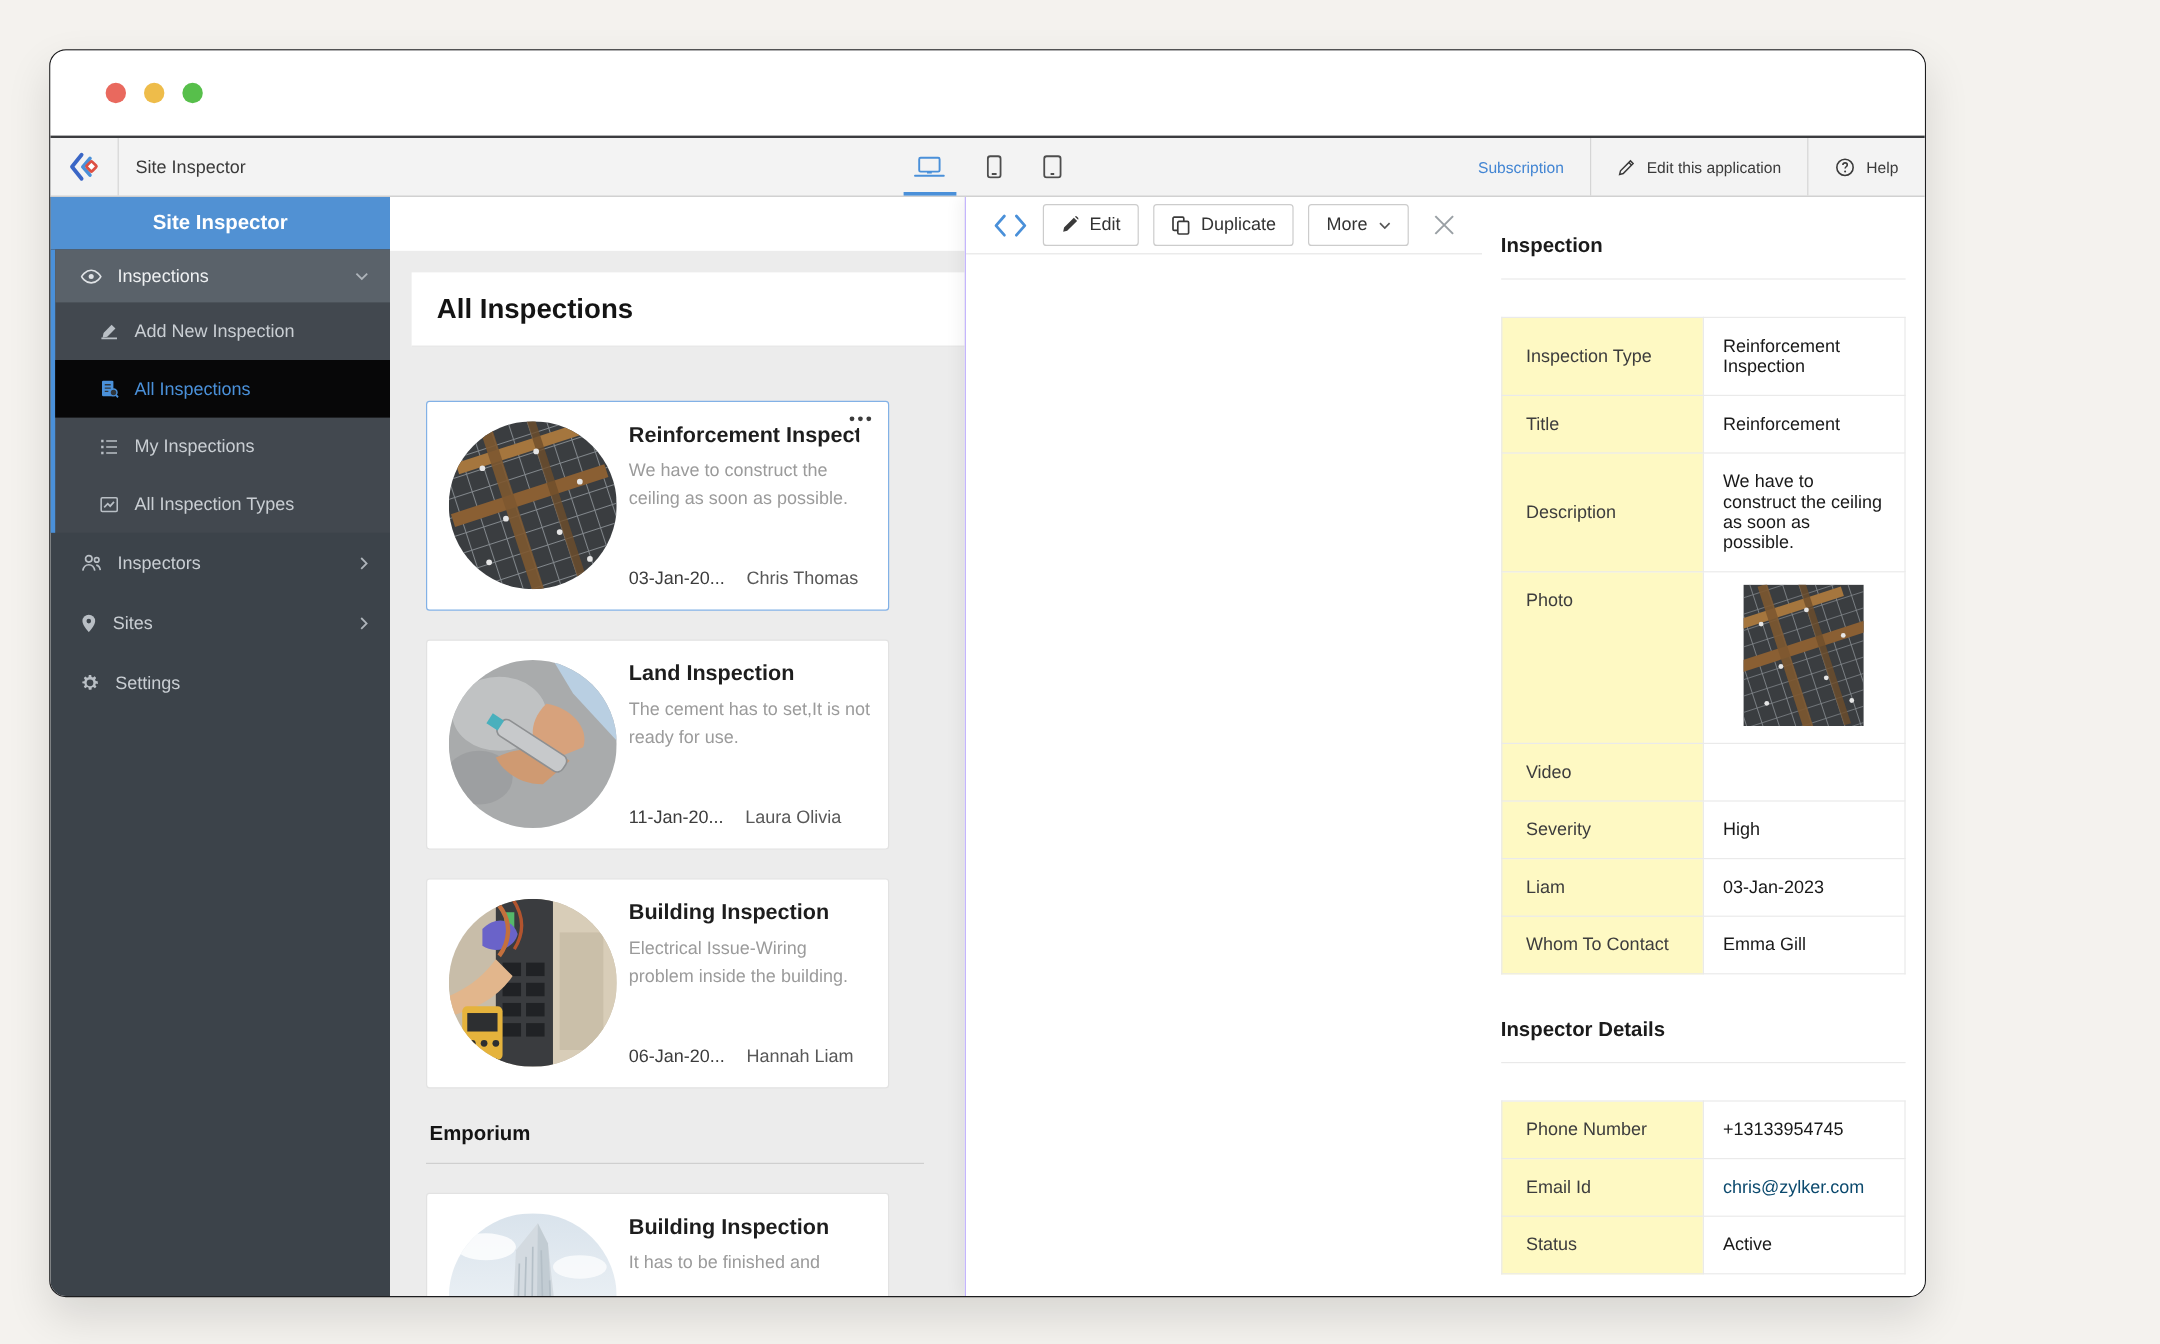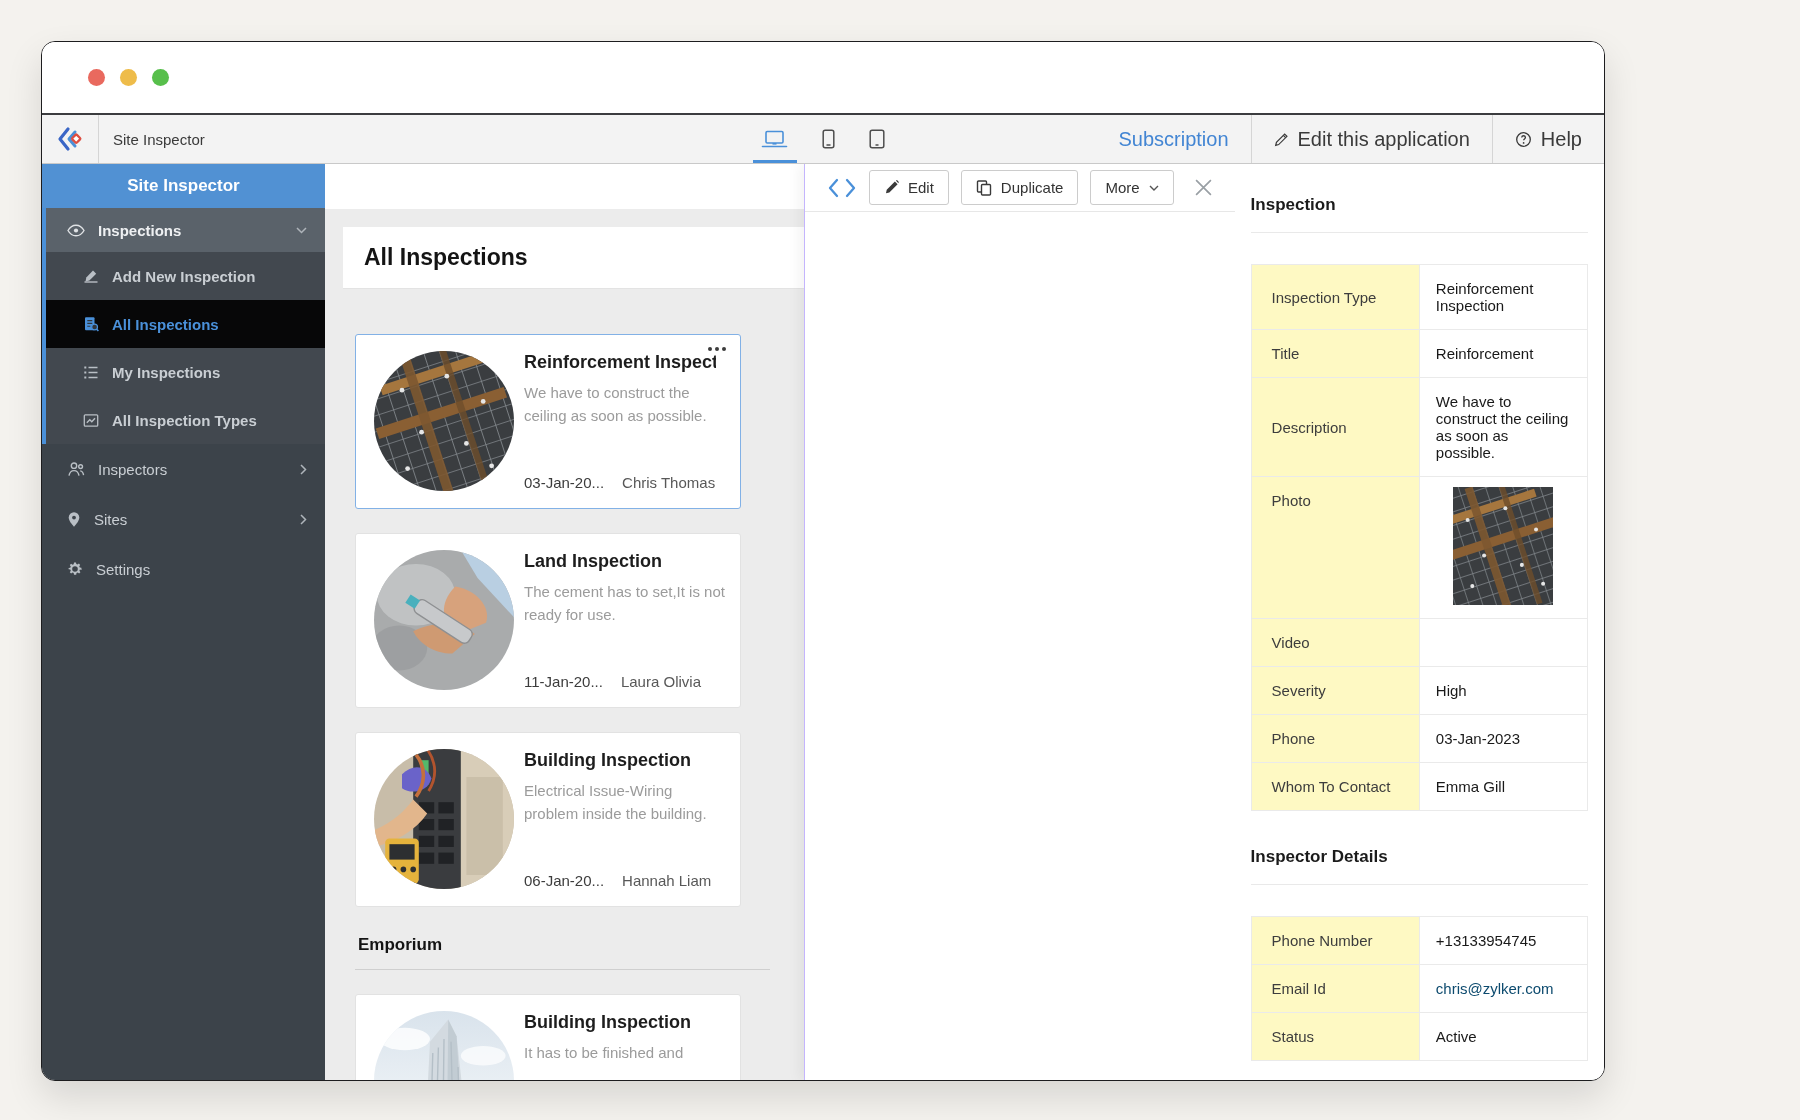--- a/index.html
+++ b/index.html
@@ -20,31 +20,31 @@
   .ab-left { display:flex; align-items:stretch; }
   .logo-box { width:56px; display:flex; align-items:center; justify-content:center; }
   .ab-sep { width:1px; background:#d5d5d5; }
   .ab-title { display:flex; align-items:center; margin-left:14px; font-size:15px; color:#3a3a3a; }
   .ab-center { position:absolute; left:0; right:0; top:0; bottom:0; display:flex; justify-content:center; align-items:stretch; gap:26px; }
   .dev { display:flex; align-items:center; position:relative; padding:0 4px; }
   .dev.active { color:#4a90d9; }
   .dev { color:#4d4d4d; }
   .dev.active .dev-underline { position:absolute; bottom:0; left:50%; transform:translateX(-50%); width:44px; height:3px; background:#4a90d9; }
   .ab-right { margin-left:auto; display:flex; align-items:stretch; }
-  .ab-item { display:flex; align-items:center; gap:9px; padding:0 22px; font-size:20px; color:#3a3a3a; cursor:pointer; }
+  .ab-item { display:flex; align-items:center; gap:9px; padding:0 22px; font-size:13px; color:#3a3a3a; cursor:pointer; }
   .ab-item + .ab-item { border-left:1px solid #d5d5d5; }
   .ab-item.link { color:#4285d3; }
 
   
   .bodyrow { display:flex; flex:1; min-height:0; }
 
   
   .sidebar { width:283px; background:#3c434a; color:#c9ced3; flex-shrink:0; font-size:15px; }
   .sb-title { height:44px; background:#5191d3; color:#fff; font-weight:bold; font-size:17px; display:flex; align-items:center; justify-content:center; }
-  .sb-group { border-left:4px solid #4a90d9; background:#42484f;font-weight:bold; }
+  .sb-group { border-left:4px solid #4a90d9; background:#42484f; }
   .sb-parent { height:44px; background:#5a626a; display:flex; align-items:center; padding:0 18px 0 21px; color:#eef0f2; cursor:pointer; }
   .sb-parent .lab { flex:1; margin-left:13px; }
   .sb-sub { height:48px; display:flex; align-items:center; padding-left:37px; cursor:pointer; color:#c9ced3; }
   .sb-sub .lab { margin-left:13px; }
   .sb-sub.selected { background:#070708; color:#4a90d9; }
   .sb-item { height:50px; display:flex; align-items:center; padding:0 18px 0 25px; cursor:pointer; }
   .sb-item .lab { flex:1; margin-left:13px; }
   .sb-icon { display:flex; align-items:center; color:#b9bfc5; }
   .sb-parent .sb-icon { color:#dfe2e5; }
   .sb-sub.selected .sb-icon { color:#4a90d9; }
@@ -468,21 +468,21 @@
           </tr>
           <tr>
             <td class="lbl">Video</td>
             <td class="val"></td>
           </tr>
           <tr>
             <td class="lbl">Severity</td>
             <td class="val">High</td>
           </tr>
           <tr>
-            <td class="lbl">Phone</td>
+            <td class="lbl">Liam</td>
             <td class="val">03-Jan-2023</td>
           </tr>
           <tr>
             <td class="lbl">Whom To Contact</td>
             <td class="val">Emma Gill</td>
           </tr>
         </tbody>
           </table>
 
         <div class="sec sec2">Inspector Details</div>

